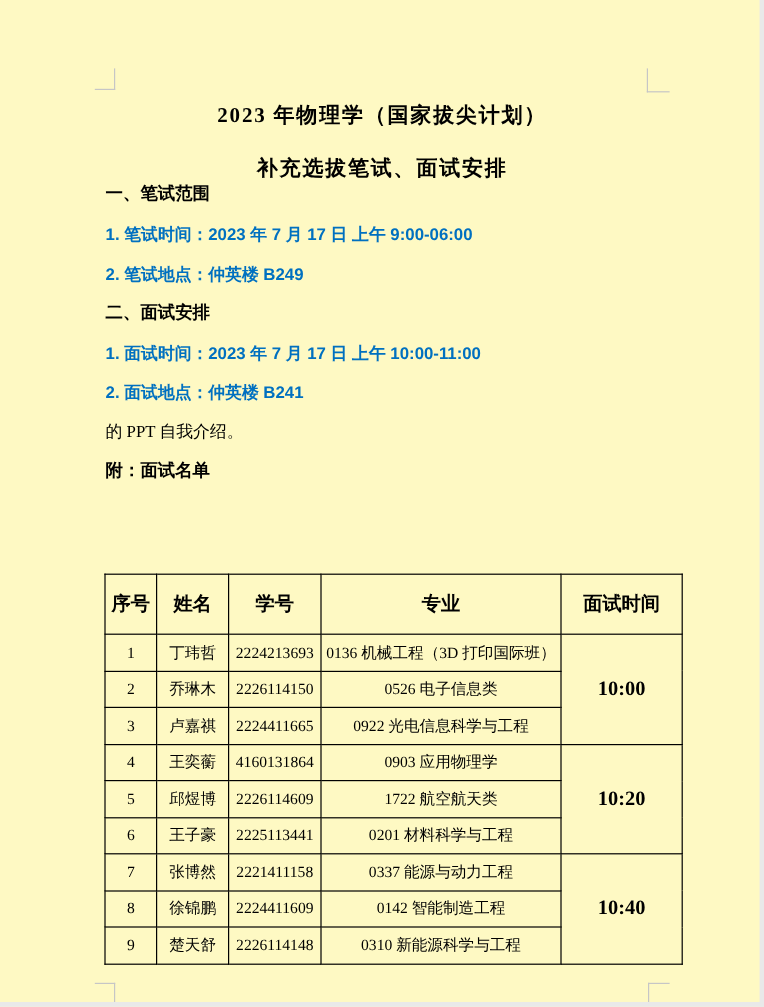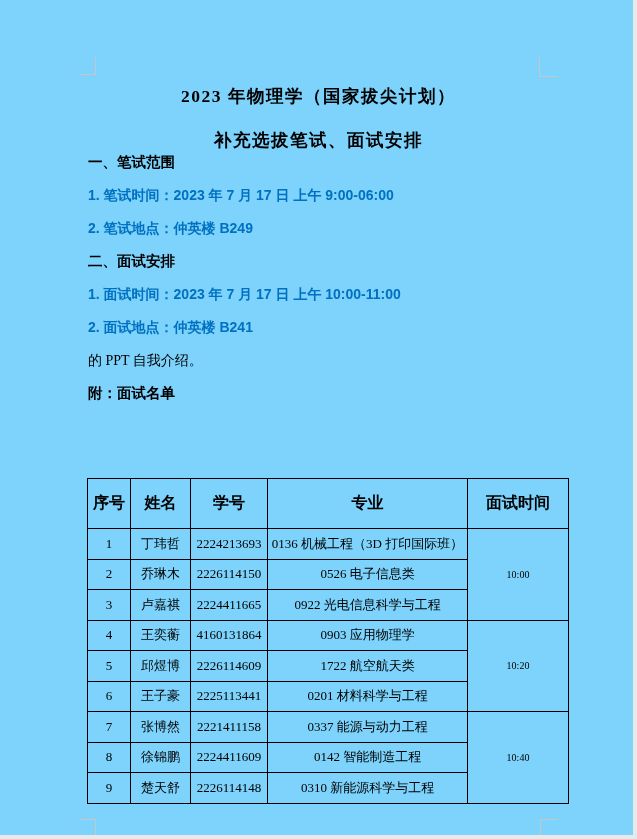--- a/index.html
+++ b/index.html
@@ -3,21 +3,21 @@
 <meta charset="utf-8">
 <style>
   html, body { margin:0; padding:0; }
   body {
     width:637px; height:839px;
     background:#ffffff;
     font-family:"Liberation Serif", serif;
     color:#000;
     overflow:hidden;
   }
-  .page { position:relative; width:637px; height:839px; background:#7dd3fc; }
+  .page { position:relative; width:637px; height:839px; background:#fef9c3; }
 
   
   .edge-right  { position:absolute; top:0; right:0; width:4px; height:100%; background:#e9e9e9; }
   .edge-bottom { position:absolute; left:0; bottom:0; width:100%; height:4px; background:#e9e9e9; }
 
   
   .mark { position:absolute; border-color:#c6c6c6; border-style:solid; border-width:0; }
   .mark.tl { left:79px;  top:57px;  width:16px; height:17px; border-right-width:1px; border-bottom-width:1px; }
   .mark.tr { left:539px; top:57px;  width:18px; height:19px; border-left-width:1px;  border-bottom-width:1px; }
   .mark.bl { left:79px;  top:819px; width:16px; height:17px; border-right-width:1px; border-top-width:1px; }
@@ -52,21 +52,21 @@
   }
   table.roster th, table.roster td {
     border:1px solid #000; text-align:center; vertical-align:middle;
     padding:0 2px; overflow:hidden;
   }
   table.roster th {
     height:49px; font-family:Liberation Sans, sans-serif;
     font-weight:bold; font-size:16px;
   }
   table.roster td { height:29.5px; font-family:"Liberation Serif", serif; }
-  td.time-cell { font-size:10px; }
+  td.time-cell { font-size:17px;font-weight:bold; }
 </style>
 </head>
 <body>
 
 <div class="page">
 
   <div class="mark tl"></div>
   <div class="mark tr"></div>
   <div class="mark bl"></div>
   <div class="mark br"></div>

